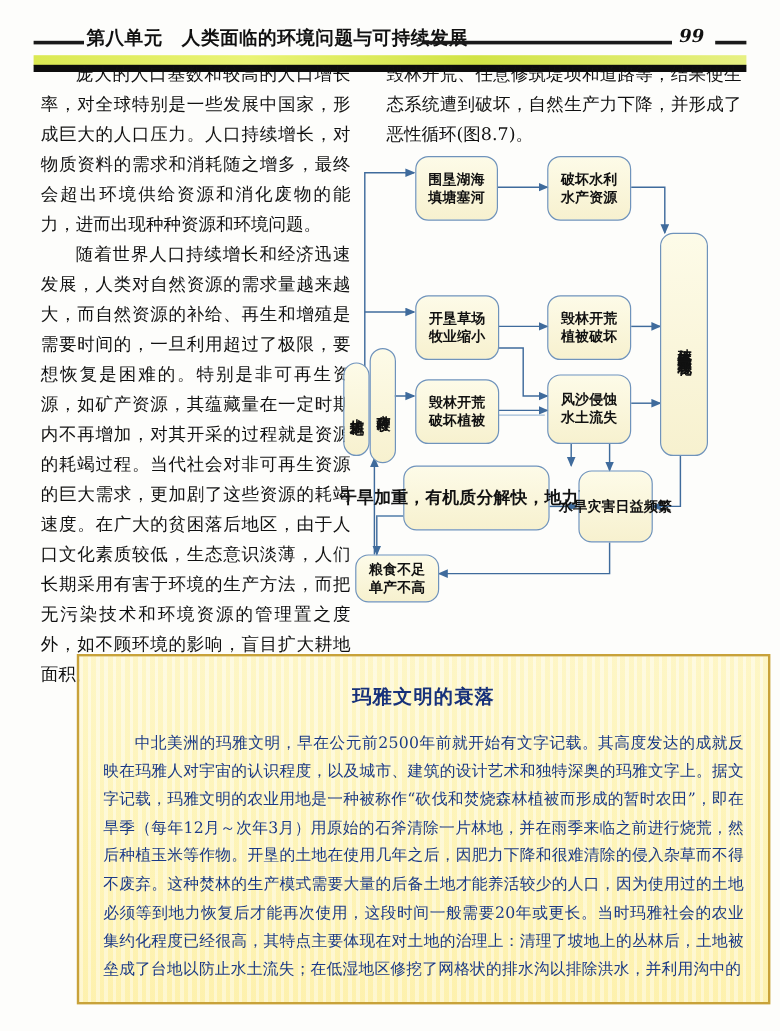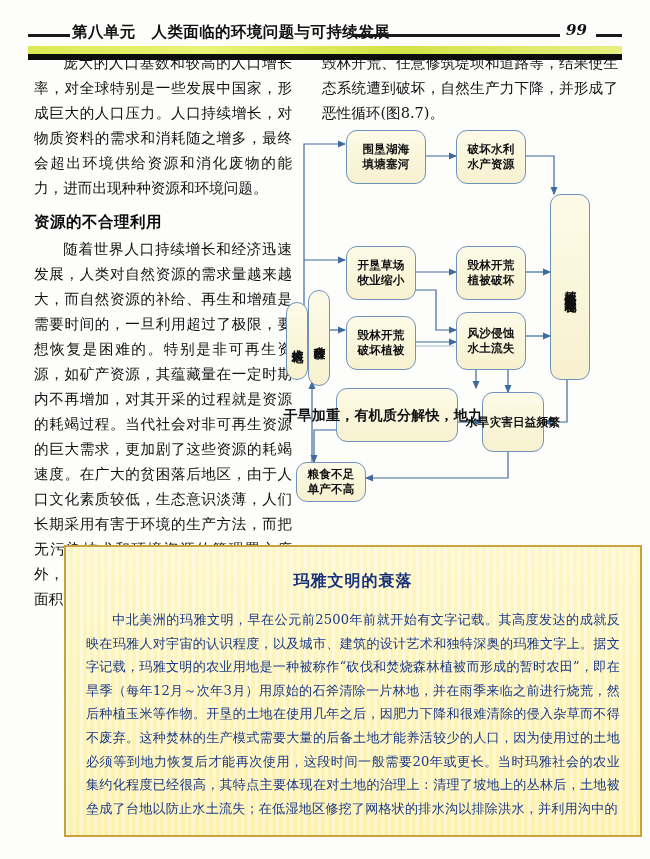--- a/index.html
+++ b/index.html
@@ -208,21 +208,20 @@
     <div class="header-title">第八单元　人类面临的环境问题与可持续发展</div>
     <div class="header-rule-right"></div>
     <div class="header-pageno">99</div>
     <div class="header-rule-end"></div>
     <div class="header-band"></div>
     <div class="header-bar-black"></div>
   </div>
 
   <div class="col col-left">
     <p class="indent">庞大的人口基数和较高的人口增长率，对全球特别是一些发展中国家，形成巨大的人口压力。人口持续增长，对物质资料的需求和消耗随之增多，最终会超出环境供给资源和消化废物的能力，进而出现种种资源和环境问题。</p>
-    <div class="section-heading">资源的不合理利用</div>
     <p class="indent">随着世界人口持续增长和经济迅速发展，人类对自然资源的需求量越来越大，而自然资源的补给、再生和增殖是需要时间的，一旦利用超过了极限，要想恢复是困难的。特别是非可再生资源，如矿产资源，其蕴藏量在一定时期内不再增加，对其开采的过程就是资源的耗竭过程。当代社会对非可再生资源的巨大需求，更加剧了这些资源的耗竭速度。在广大的贫困落后地区，由于人口文化素质较低，生态意识淡薄，人们长期采用有害于环境的生产方法，而把无污染技术和环境资源的管理置之度外，如不顾环境的影响，盲目扩大耕地面积、</p>
   </div>
 
   <div class="col col-right-top">
     <p>毁林开荒、任意修筑堤坝和道路等，结果使生态系统遭到破坏，自然生产力下降，并形成了恶性循环(图8.7)。</p>
   </div>
 
   <div class="figure">
     <div class="flow">
 
@@ -275,21 +274,21 @@
         </g>
       </svg>
 
       <div class="node vert" style="left:0px; top:172px; width:22px; height:78px;">
         <span class="ln">扩大耕地</span>
       </div>
       <div class="node vert" style="left:22px; top:160px; width:22px; height:96px;">
         <span class="ln">广种薄收</span>
       </div>
 
-      <div class="node" style="left:60px; top:0px; width:80px; height:54px; flex-direction:column;">
+      <div class="node" style="left:60px; top:0px; width:69px; height:54px; flex-direction:column;">
         <span class="ln">围垦湖海</span>
         <span class="ln">填塘塞河</span>
       </div>
 
       <div class="node" style="left:170px; top:0px; width:70px; height:54px; flex-direction:column;">
         <span class="ln">破坏水利</span>
         <span class="ln">水产资源</span>
       </div>
 
       <div class="node" style="left:60px; top:116px; width:70px; height:54px; flex-direction:column;">

